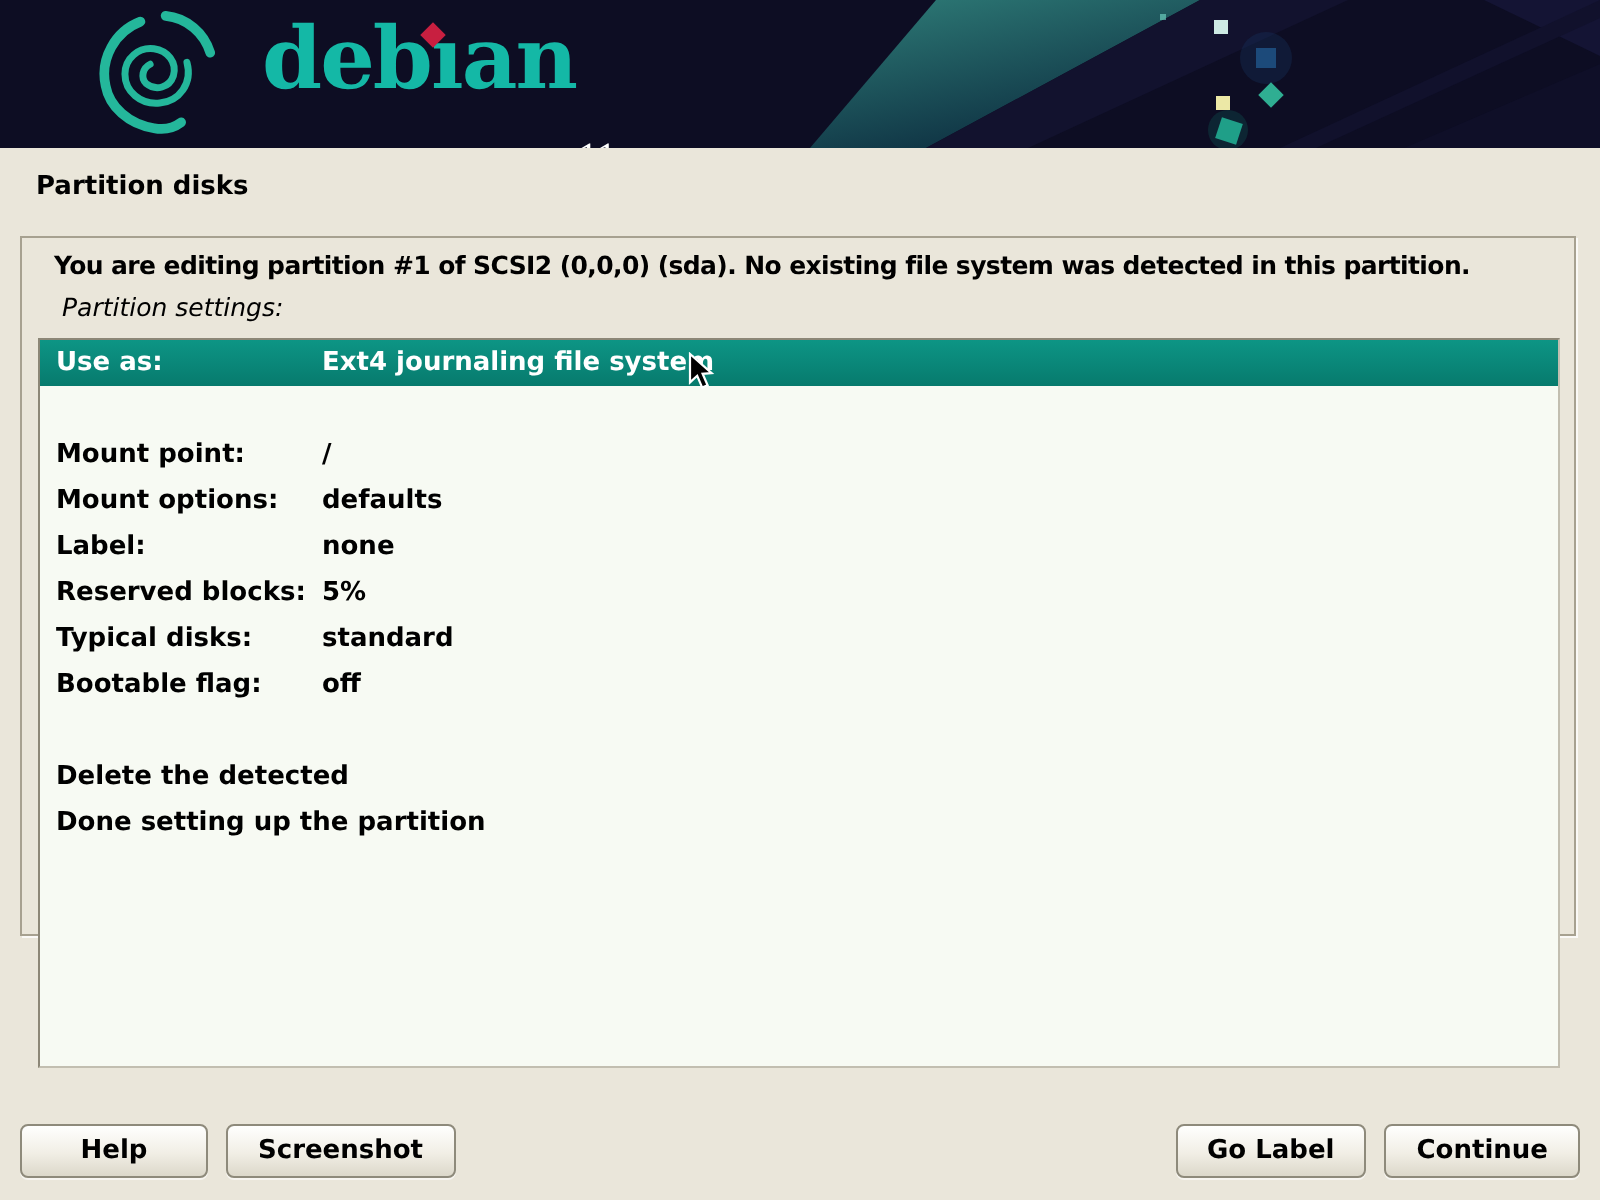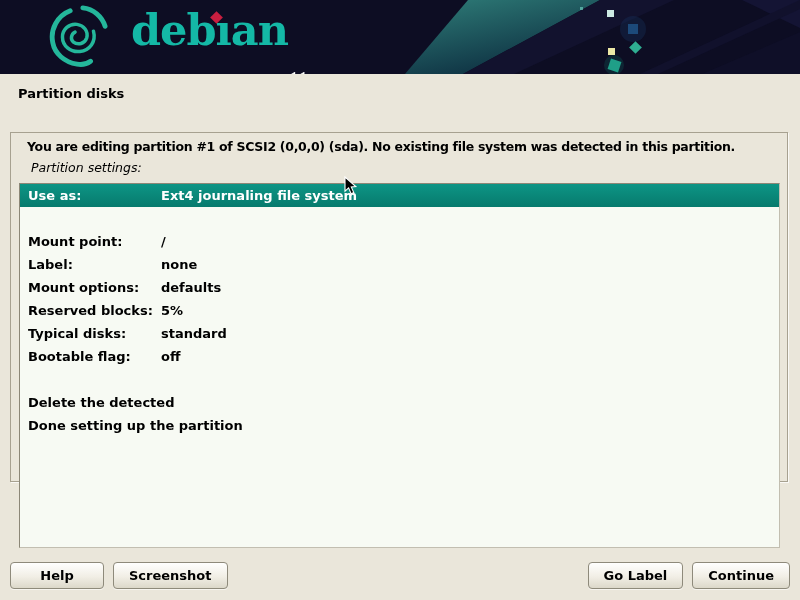--- a/index.html
+++ b/index.html
@@ -30,21 +30,21 @@
   }
 
   
   .page-title {
     position:absolute; left:18px; top:86px;
     font-size:13px; font-weight:bold;
   }
 
   
   .outer-frame {
-    position:absolute; left:10px; top:132px; width:778px; height:350px;
+    position:absolute; left:10px; top:118px; width:778px; height:350px;
     border:1px solid #a7a190; box-shadow:1px 1px 0 rgba(255,255,255,.75);
     box-sizing:border-box;
   }
   .intro {
     position:absolute; left:16px; top:6px; right:8px;
     font-size:12.5px; font-weight:bold; letter-spacing:-0.3px; white-space:nowrap;
   }
   .subtitle {
     position:absolute; left:20px; top:27px;
     font-size:12.5px; font-style:italic;
@@ -134,26 +134,26 @@
       </div>
       <div class="row">
         <span class="cell-label"></span>
         <span class="cell-value"></span>
       </div>
       <div class="row">
         <span class="cell-label">Mount point:</span>
         <span class="cell-value">/</span>
       </div>
       <div class="row">
+        <span class="cell-label">Mount options:</span>
+        <span class="cell-value">defaults</span>
+      </div>
+      <div class="row">
         <span class="cell-label">Label:</span>
         <span class="cell-value">none</span>
-      </div>
-      <div class="row">
-        <span class="cell-label">Mount options:</span>
-        <span class="cell-value">defaults</span>
       </div>
       <div class="row">
         <span class="cell-label">Reserved blocks:</span>
         <span class="cell-value">5%</span>
       </div>
       <div class="row">
         <span class="cell-label">Typical disks:</span>
         <span class="cell-value">standard</span>
       </div>
       <div class="row">

